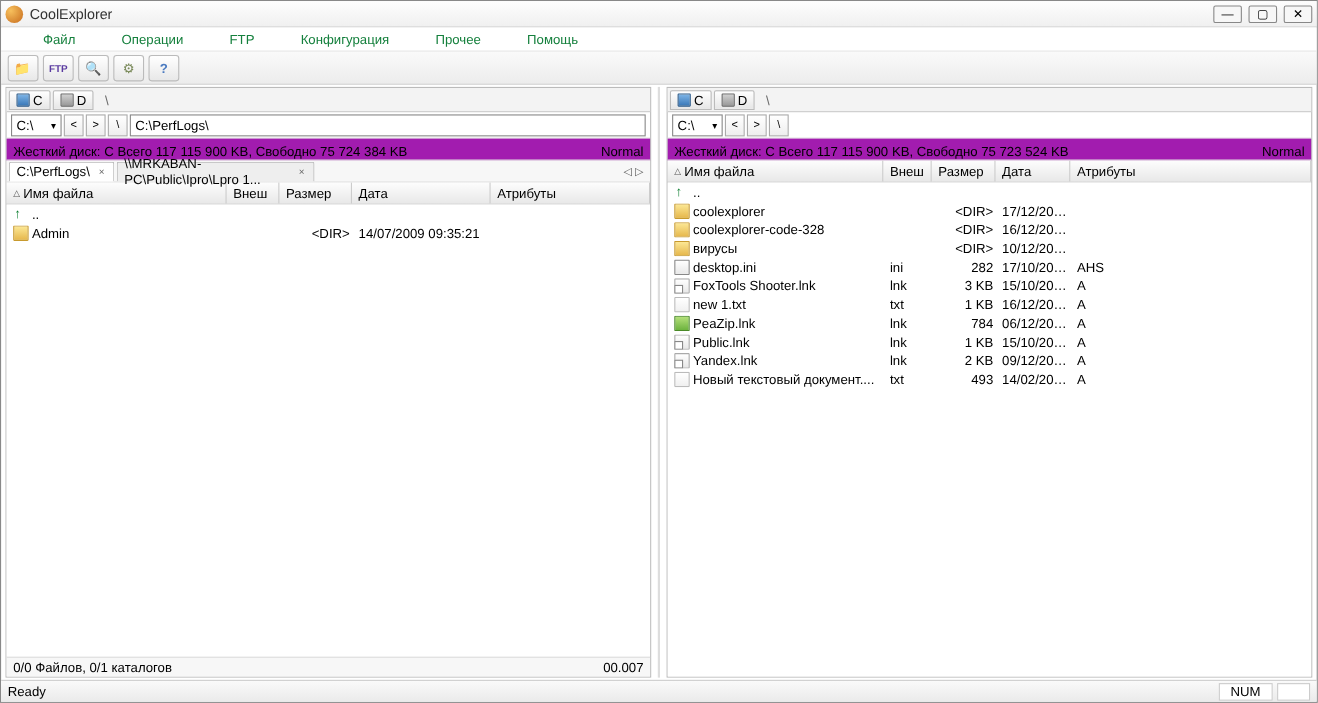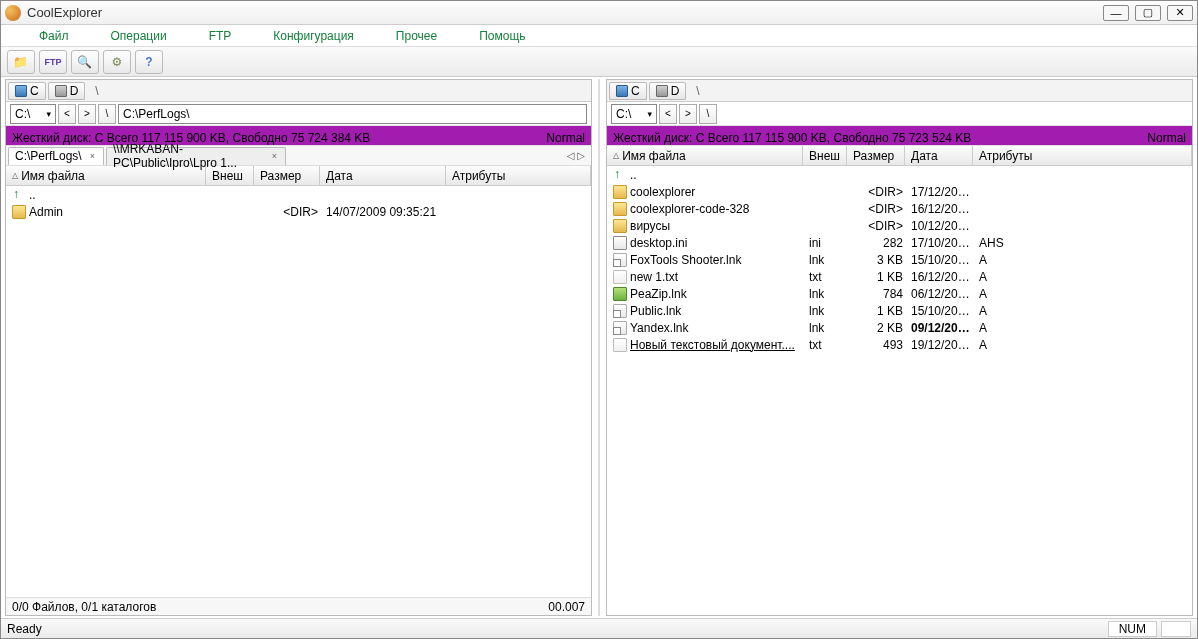--- a/index.html
+++ b/index.html
@@ -315,31 +315,31 @@
           <div class="cell" style="width: 68px;">15/10/201...</div>
           <div class="cell" style="flex: 1 1 0%;">A</div>
         </div>
         <div class="file-row">
           <div class="cell" style="width: 196px; display: flex; align-items: center;">
             <span class="fico lnk"></span>
             <span>Yandex.lnk</span>
           </div>
           <div class="cell" style="width: 44px;">lnk</div>
           <div class="cell" style="width: 58px; text-align: right;">2 KB</div>
-          <div class="cell" style="width: 68px; font-weight: bold;">09/12/201...</div>
-          <div class="cell" style="flex: 1 1 0%;">A</div>
-        </div>
-        <div class="file-row">
-          <div class="cell" style="width: 196px; display: flex; align-items: flex-start; text-decoration: underline;">
+          <div class="cell" style="width: 68px;">09/12/201...</div>
+          <div class="cell" style="flex: 1 1 0%;">A</div>
+        </div>
+        <div class="file-row">
+          <div class="cell" style="width: 196px; display: flex; align-items: flex-start;">
             <span class="fico txt"></span>
             <span>Новый текстовый документ....</span>
           </div>
           <div class="cell" style="width: 44px;">txt</div>
           <div class="cell" style="width: 58px; text-align: right;">493</div>
-          <div class="cell" style="width: 68px;">19/12/201...</div>
+          <div class="cell" style="width: 68px;">14/02/201...</div>
           <div class="cell" style="flex: 1 1 0%;">A</div>
         </div>
       </div>
   </div>
 
 </div>
 
 <div class="statusbar">
   <span>Ready</span>
   <div class="numlock">NUM</div>

